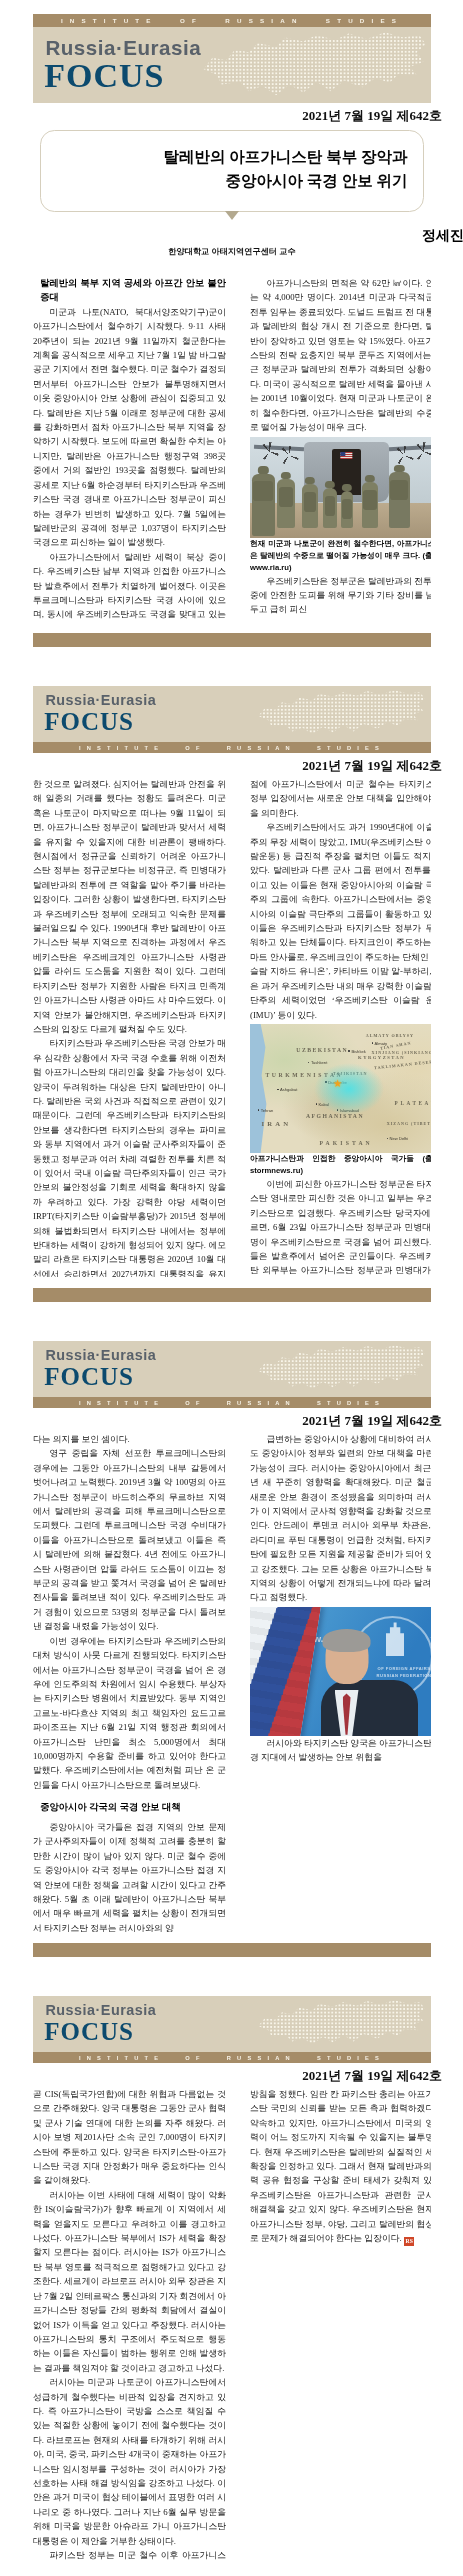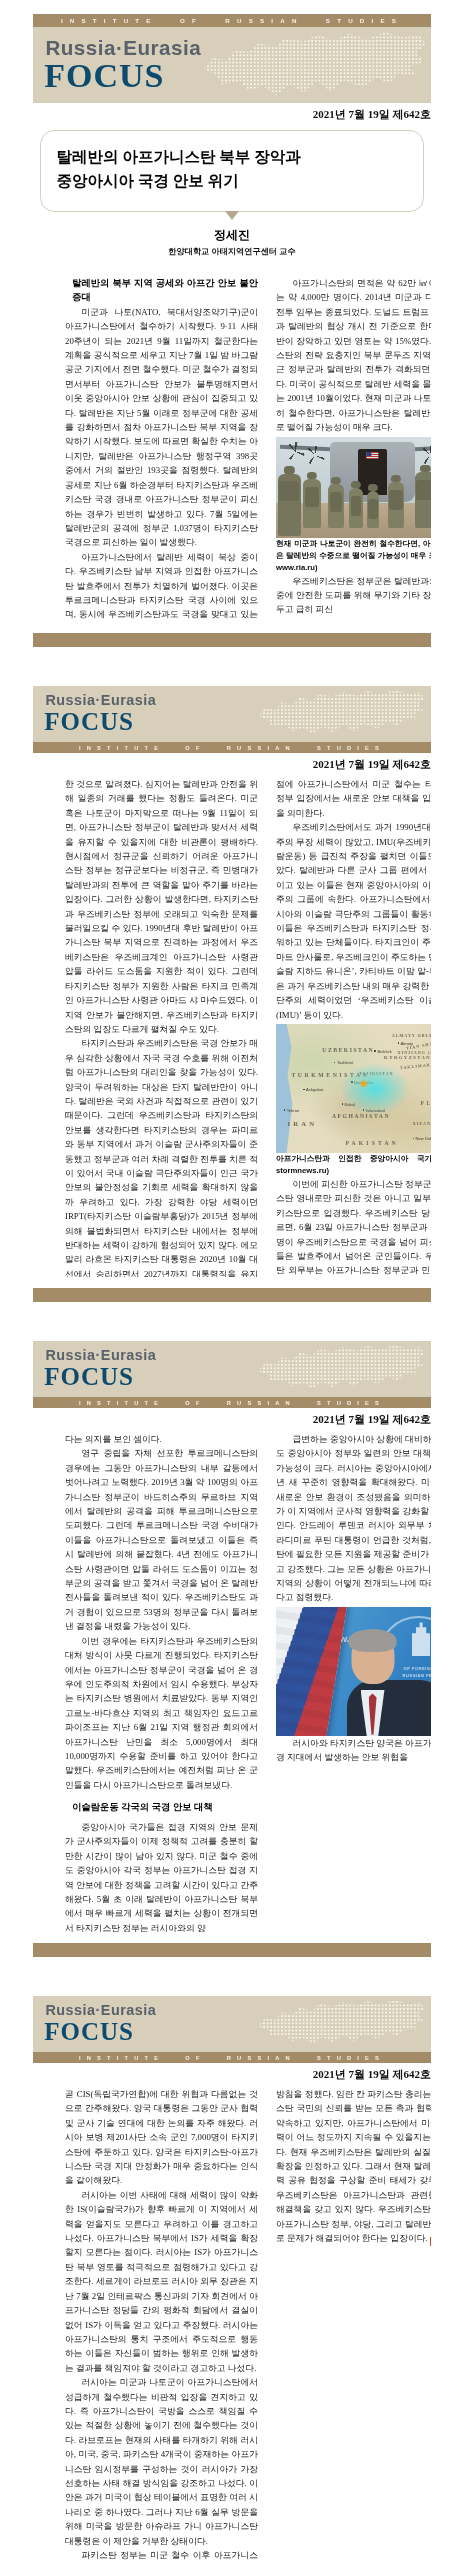--- a/index.html
+++ b/index.html
@@ -21,39 +21,39 @@
   .pN .banner{top:31px;height:56px;}
   .pN .banner .logo1{top:6.2px;font-size:14.4px;}
   .pN .banner .logo2{top:23px;font-size:25px;}
   .dotmap{position:absolute;
     background-image:radial-gradient(circle,rgba(250,247,236,.95) 0.8px,transparent 0.9px);
     background-size:3.6px 3.6px;
     clip-path:polygon(2% 55%,6% 38%,12% 42%,16% 26%,22% 30%,26% 16%,34% 22%,38% 8%,46% 14%,52% 4%,60% 12%,66% 2%,74% 10%,82% 0%,90% 8%,97% 4%,100% 18%,96% 30%,99% 44%,93% 52%,96% 64%,88% 62%,84% 76%,78% 68%,72% 82%,64% 72%,58% 88%,52% 74%,46% 90%,40% 78%,34% 94%,28% 80%,22% 88%,18% 74%,10% 78%,8% 64%);}
   .p1 .dotmap{right:5.2px;top:5.2px;width:227px;height:67px;}
   .pN .dotmap{right:6.2px;top:4.1px;width:170px;height:47px;}
   .instbar.bottom-of-banner{top:87px;font-size:5.7px;letter-spacing:6.2px;height:11.3px;line-height:12px;}
-  .dateline{position:absolute;right:33px;font-family:"Liberation Serif",serif;
-    font-weight:bold;font-size:11px;color:#111;}
+  .dateline{position:absolute;right:22px;font-family:"Liberation Serif",serif;
+    font-weight:bold;font-size:13px;color:#111;}
   .p1 .dateline{top:107px;}
   .pN .dateline{top:102px;}
 
   
   .titlebox{position:absolute;left:40px;right:40px;top:130px;border:1px solid #d6cfbd;
-    border-radius:14.4px;padding:14.4px 15.5px 17.5px;text-align:left;}
+    border-radius:14.4px;padding:14.4px 15.5px 17.5px;text-align:right;}
   .titlebox .tline{font-family:"Liberation Serif",serif;font-weight:bold;font-size:15.5px;
     line-height:24px;color:#050505;}
   .pointer{position:absolute;left:50%;transform:translateX(-50%);bottom:-8.8px;width:0;height:0;
     border-left:7.2px solid transparent;border-right:7.2px solid transparent;border-top:9.3px solid #b3a98f;}
-  .author{position:absolute;left:0;right:0;top:227px;text-align:center;
-    font-family:"Liberation Sans",sans-serif;font-weight:bold;font-size:12px;color:#000;}
+  .author{position:absolute;left:0;right:0;top:227px;text-align:right;
+    font-family:"Liberation Sans",sans-serif;font-weight:bold;font-size:14px;color:#000;}
   .affil{position:absolute;left:0;right:0;top:246px;text-align:center;
     font-family:"Liberation Sans",sans-serif;font-weight:bold;font-size:8.2px;color:#111;}
 
   
-  .cols{position:absolute;left:33px;right:33px;display:flex;gap:18px;overflow:hidden;margin-left:32px;}
+  .cols{position:absolute;left:33px;right:33px;display:flex;gap:24px;overflow:hidden;}
   .p1 .cols{top:276px;bottom:31px;}
   .pN .cols{top:122px;bottom:33px;}
   .col{width:193px;min-width:193px;font-size:8.8px;line-height:14.4px;text-align:justify;color:#171717;}
   .col p{margin:0;}
   .col p.ind{text-indent:16.5px;}
   .subhead{font-family:"Liberation Sans",sans-serif;font-weight:bold;font-size:9.3px;
     padding-left:7.2px;margin:0 0 4.1px 0;color:#000;}
   .subhead.mid{margin-top:8.2px;margin-bottom:5.2px;}
   .caption{font-family:"Liberation Sans",sans-serif;font-weight:bold;font-size:7.7px;
     line-height:12px;margin:4.1px 0 6.2px;color:#0b0b0b;text-align:justify;}
@@ -259,21 +259,21 @@
     <div class="dotmap"></div>
   </div>
   <div class="instbar bottom-of-banner">INSTITUTE OF RUSSIAN STUDIES</div>
   <div class="dateline">2021년 7월 19일 제642호</div>
 
   <div class="cols">
     <div class="col">
       <p>다는 의지를 보인 셈이다.</p>
       <p class="ind">영구 중립을 자체 선포한 투르크메니스탄의 경우에는 그동안 아프가니스탄의 내부 갈등에서 벗어나려고 노력했다. 2019년 3월 약 100명의 아프가니스탄 정부군이 바드히스주의 무르하브 지역에서 탈레반의 공격을 피해 투르크메니스탄으로 도피했다. 그런데 투르크메니스탄 국경 수비대가 이들을 아프가니스탄으로 돌려보냈고 이들은 즉시 탈레반에 의해 붙잡혔다. 4년 전에도 아프가니스탄 사령관이던 압둘 라쉬드 도스툼이 이끄는 정부군의 공격을 받고 쫓겨서 국경을 넘어 온 탈레반 전사들을 돌려보낸 적이 있다. 우즈베키스탄도 과거 경험이 있으므로 53명의 정부군을 다시 돌려보낸 결정을 내렸을 가능성이 있다.</p>
       <p class="ind">이번 경우에는 타지키스탄과 우즈베키스탄의 대처 방식이 사뭇 다르게 진행되었다. 타지키스탄에서는 아프가니스탄 정부군이 국경을 넘어 온 경우에 인도주의적 차원에서 임시 수용했다. 부상자는 타지키스탄 병원에서 치료받았다. 동부 지역인 고르노-바다흐샨 지역의 최고 책임자인 요드고르 파이조프는 지난 6월 21일 지역 행정관 회의에서 아프가니스탄 난민을 최소 5,000명에서 최대 10,000명까지 수용할 준비를 하고 있어야 한다고 말했다. 우즈베키스탄에서는 예전처럼 피난 온 군인들을 다시 아프가니스탄으로 돌려보냈다.</p>
-      <p class="subhead mid">이슬람운동 각국의 국경 안보 대책</p>
+      <p class="subhead mid">중앙아시아 각국의 국경 안보 대책</p>
       <p class="ind">중앙아시아 국가들은 접경 지역의 안보 문제가 군사주의자들이 이제 정책적 고려를 충분히 할 만한 시간이 많이 남아 있지 않다. 미군 철수 중에도 중앙아시아 각국 정부는 아프가니스탄 접경 지역 안보에 대한 정책을 고려할 시간이 있다고 간주해왔다. 5월 초 이래 탈레반이 아프가니스탄 북부에서 매우 빠르게 세력을 펼치는 상황이 전개되면서 타지키스탄 정부는 러시아와의 양</p>
     </div>
     <div class="col">
       <p class="ind">급변하는 중앙아시아 상황에 대비하여 러시아도 중앙아시아 정부와 일련의 안보 대책을 마련할 가능성이 크다. 러시아는 중앙아시아에서 최근 몇 년 새 꾸준히 영향력을 확대해왔다. 미군 철군은 새로운 안보 환경이 조성됐음을 의미하며 러시아가 이 지역에서 군사적 영향력을 강화할 것으로 보인다. 안드레이 루덴코 러시아 외무부 차관은, 블라디미르 푸틴 대통령이 언급한 것처럼, 타지키스탄에 필요한 모든 지원을 제공할 준비가 되어 있다고 강조했다. 그는 모든 상황은 아프가니스탄 북부 지역의 상황이 어떻게 전개되느냐에 따라 달려 있다고 점령했다.</p>
       <div class="photo photo-mid">
         <div class="mid-circle"></div>
         <div class="mid-tower"></div>
         <span class="mid-url">www.mid.ru</span>
         <span class="mid-url2">ww</span>
         <div class="mfa-text">

